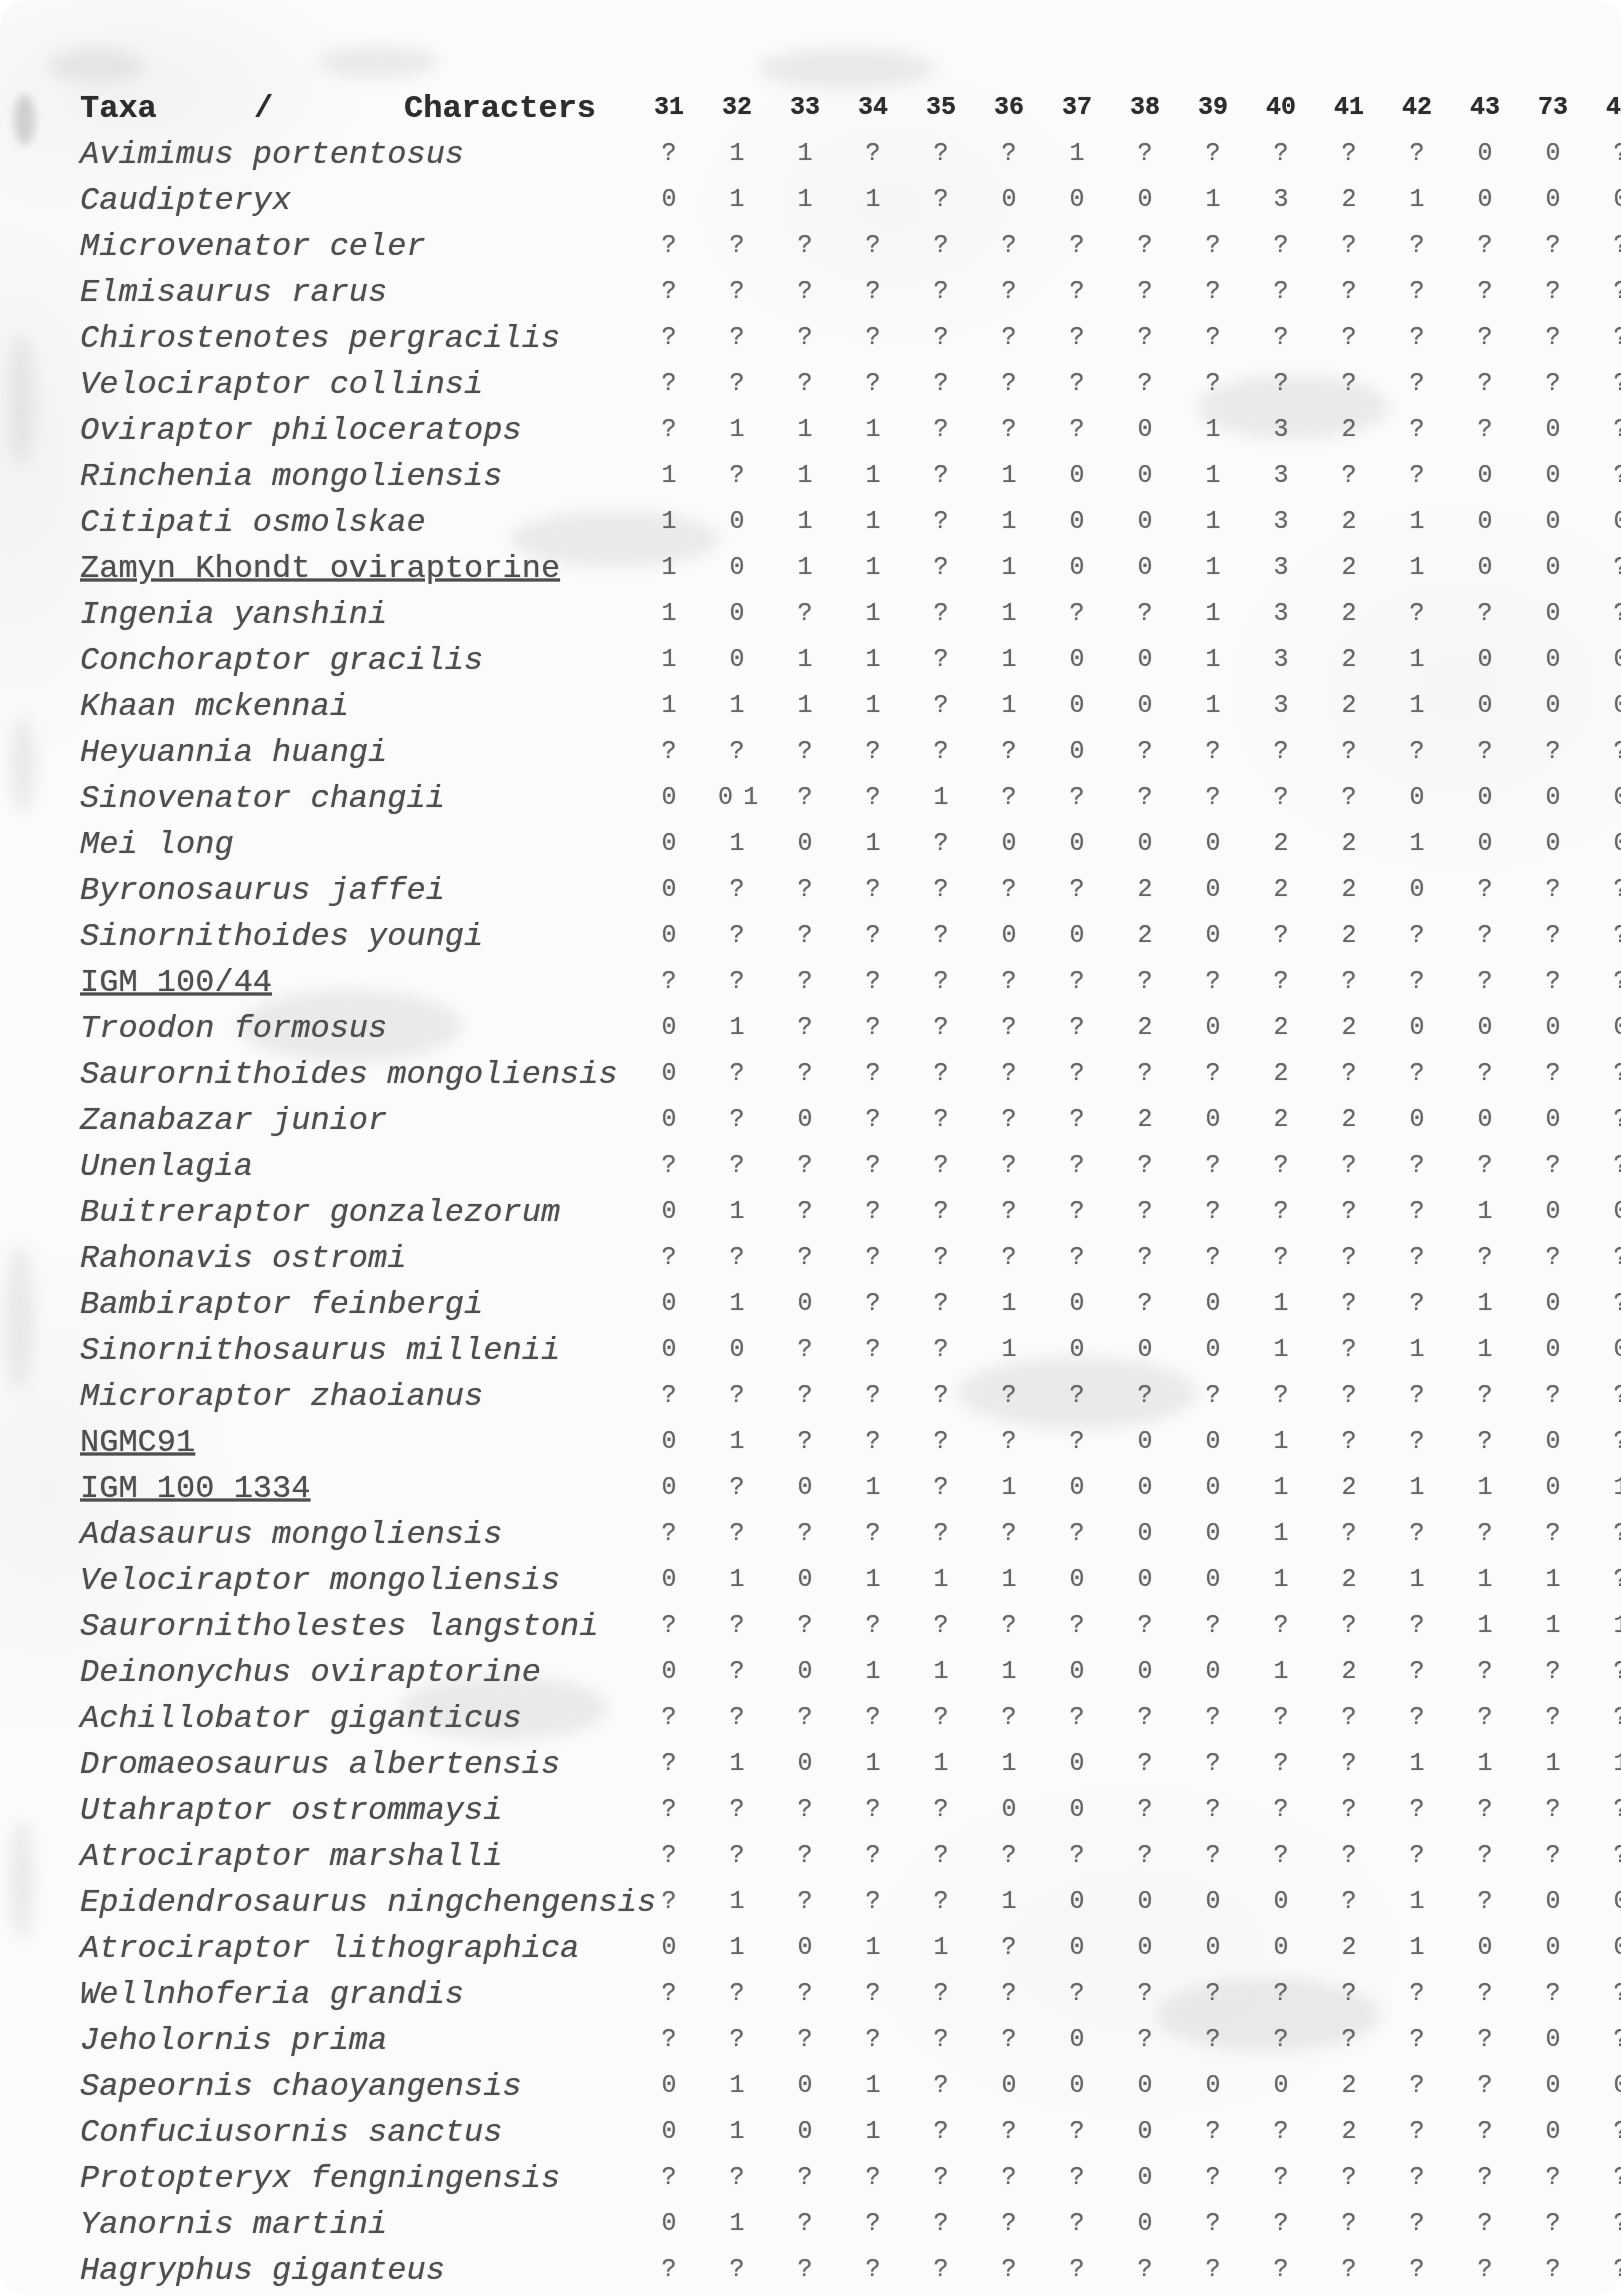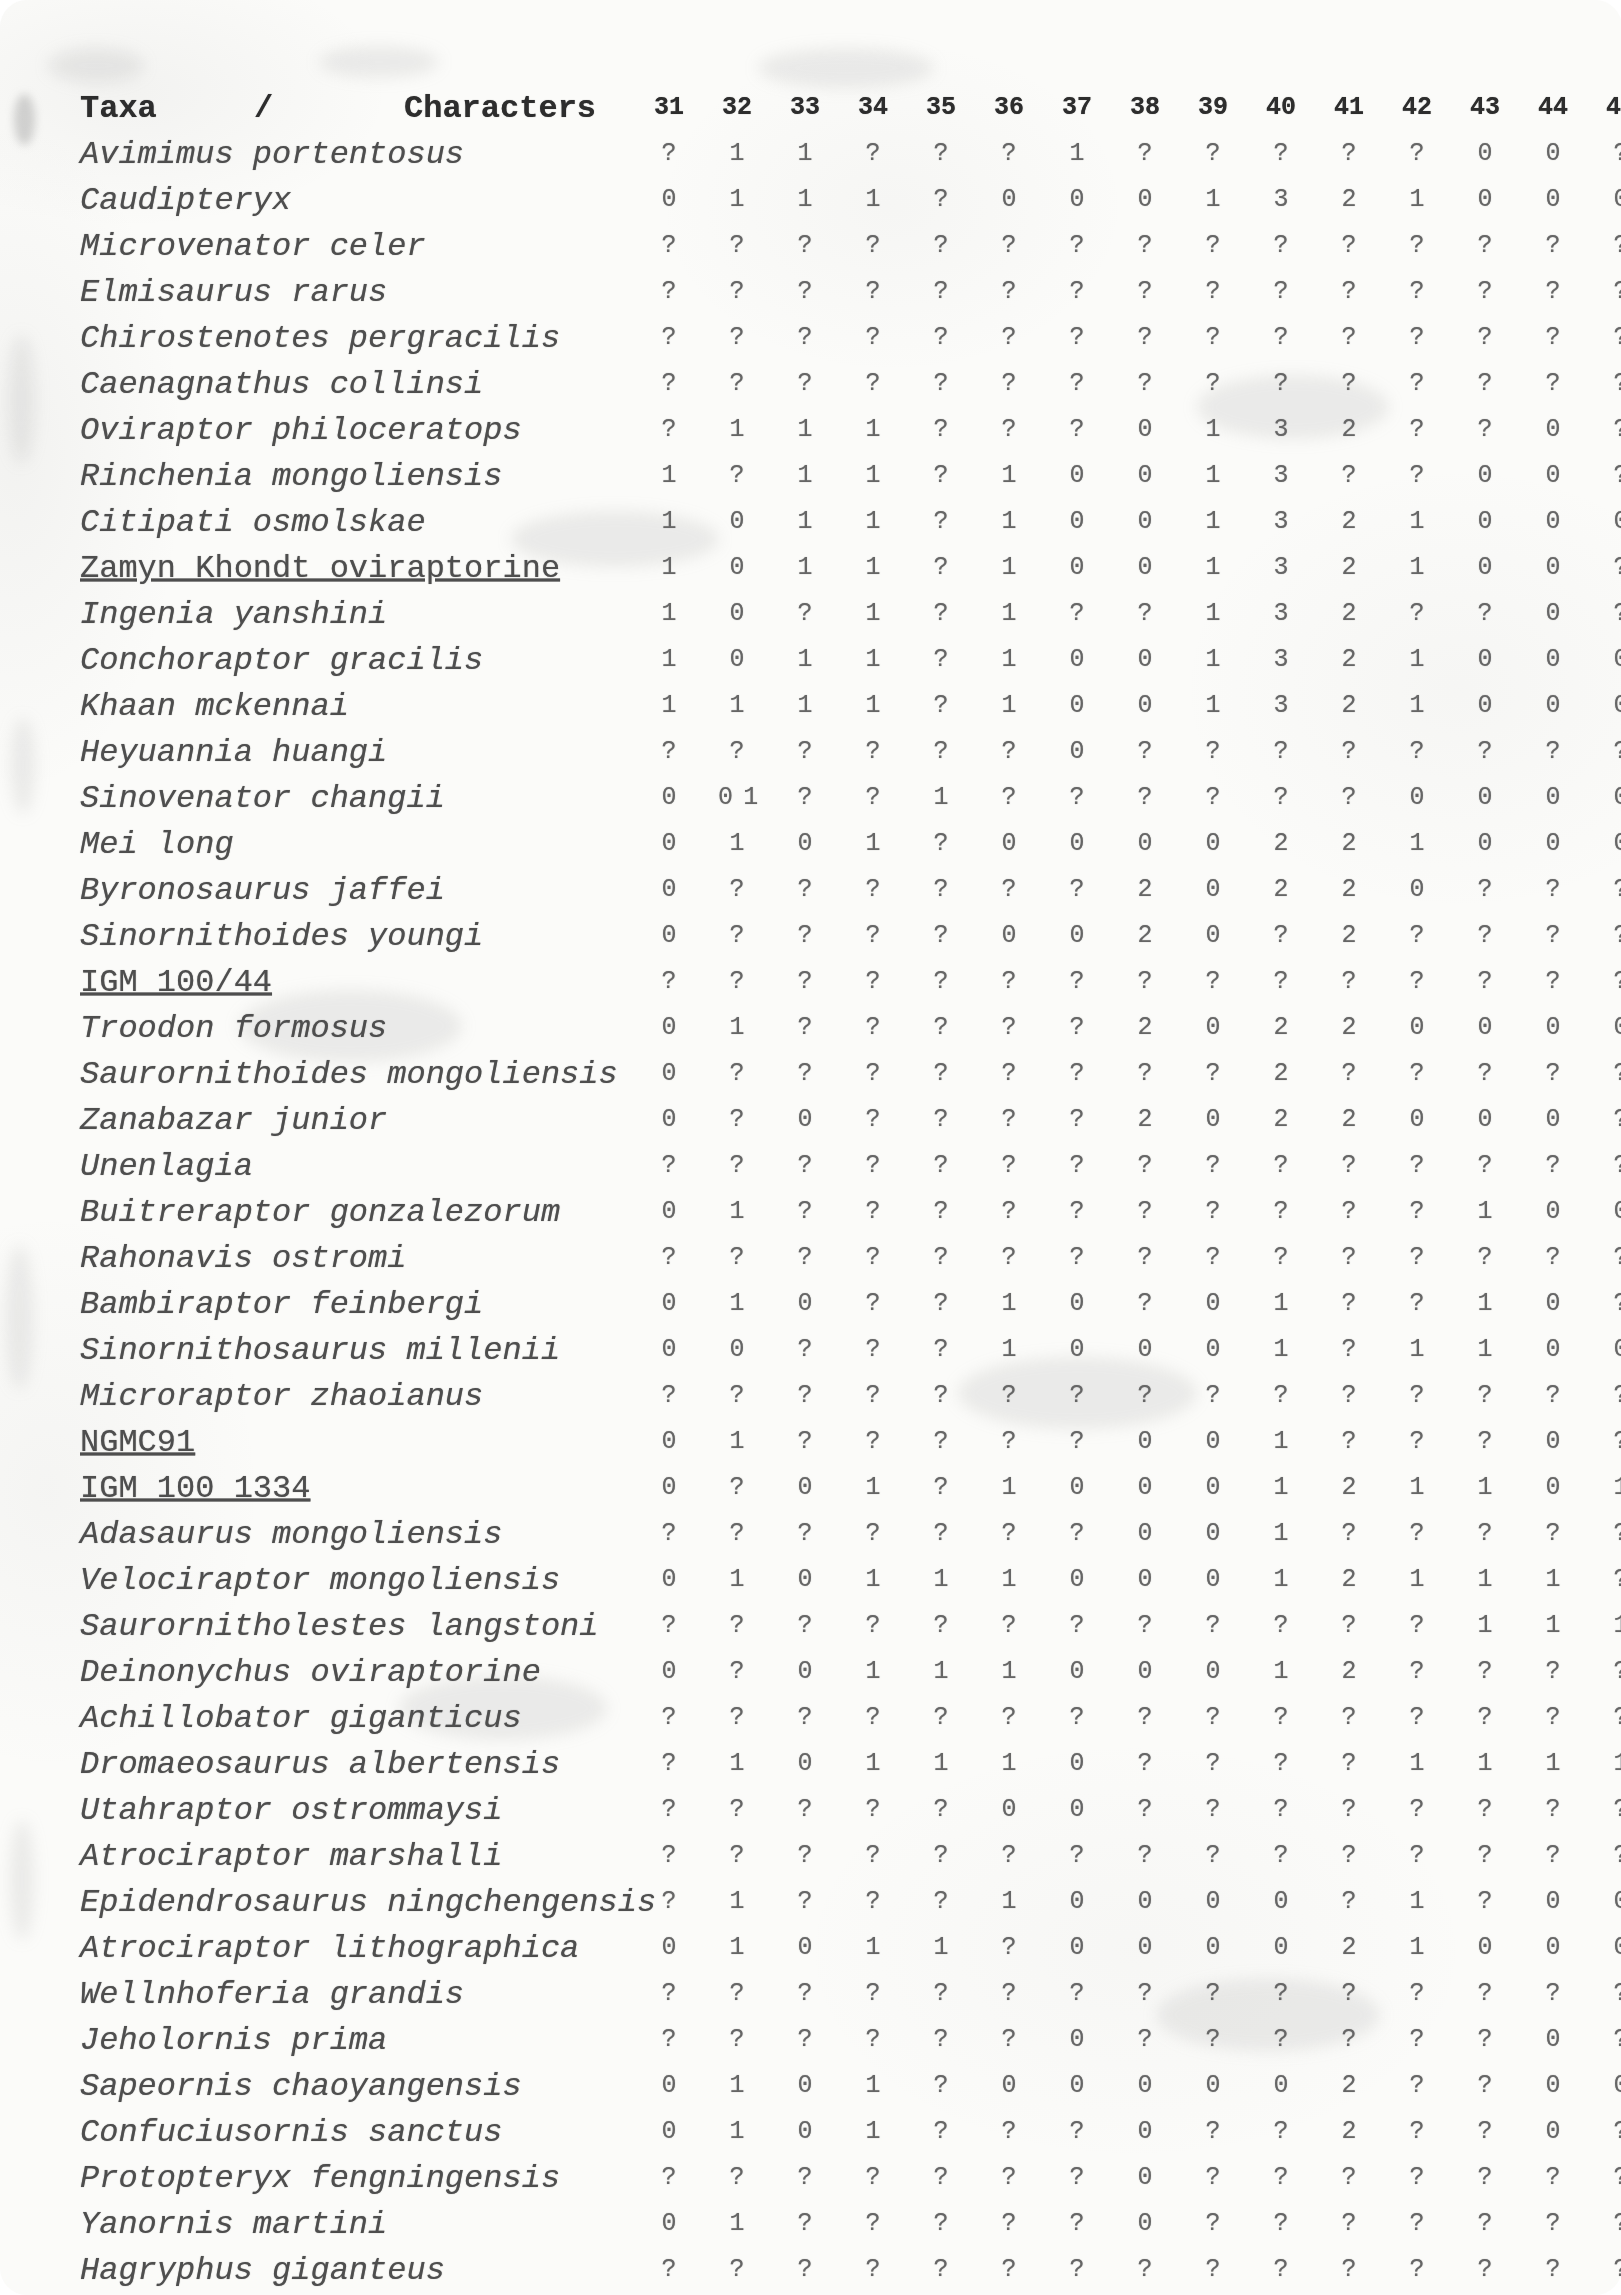--- a/index.html
+++ b/index.html
@@ -76,21 +76,21 @@
           <div class="cell">34</div>
           <div class="cell">35</div>
           <div class="cell">36</div>
           <div class="cell">37</div>
           <div class="cell">38</div>
           <div class="cell">39</div>
           <div class="cell">40</div>
           <div class="cell">41</div>
           <div class="cell">42</div>
           <div class="cell">43</div>
-          <div class="cell">44</div>
+          <div class="cell">73</div>
           <div class="cell">45</div>
         </div>
     </div>
     <div id="rows">
         <div class="row">
           <div class="name-col">Avimimus portentosus</div>
           <div class="states">
             <div class="cell">?</div>
             <div class="cell">1</div>
             <div class="cell">1</div>
@@ -182,21 +182,21 @@
             <div class="cell">?</div>
             <div class="cell">?</div>
             <div class="cell">?</div>
             <div class="cell">?</div>
             <div class="cell">?</div>
             <div class="cell">?</div>
             <div class="cell">?</div>
           </div>
         </div>
         <div class="row">
-          <div class="name-col">Caenagnathus collinsi</div>
+          <div class="name-col">Velociraptor collinsi</div>
           <div class="states">
             <div class="cell">?</div>
             <div class="cell">?</div>
             <div class="cell">?</div>
             <div class="cell">?</div>
             <div class="cell">?</div>
             <div class="cell">?</div>
             <div class="cell">?</div>
             <div class="cell">?</div>
             <div class="cell">?</div>

